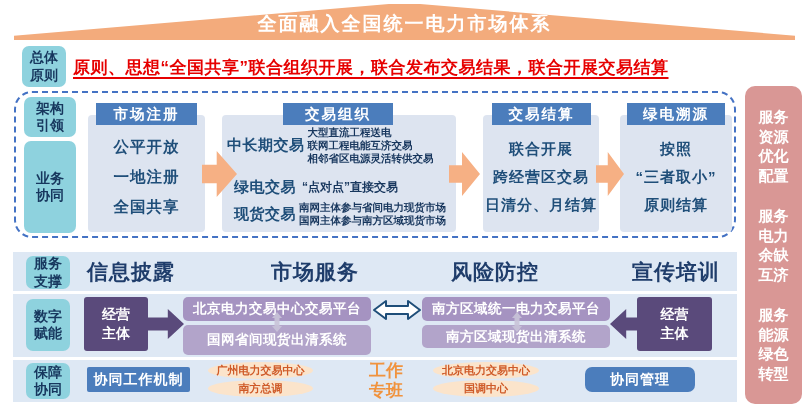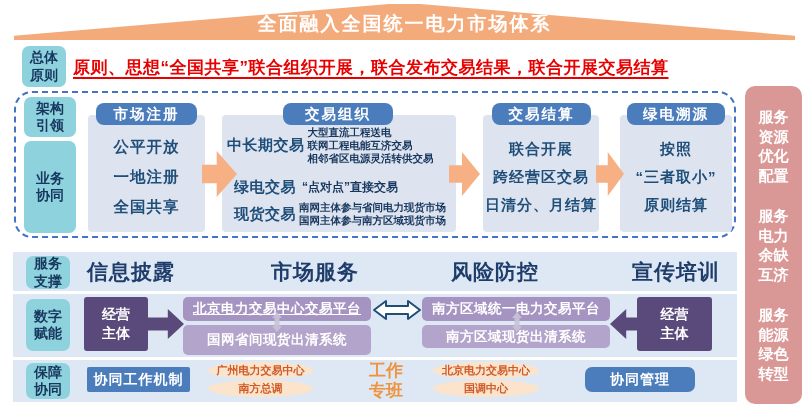--- a/index.html
+++ b/index.html
@@ -28,21 +28,21 @@
     text-decoration:underline;text-decoration-thickness:2px;text-underline-offset:4px;
   }
   
   .frame{
     left:14px;top:91px;width:722px;height:147px;border:2px dashed #4472c4;border-radius:18px;box-sizing:border-box;
   }
   
   .panel{background:#dde4f0;border-radius:4px;}
   .phead{
     top:103px;height:22px;background:#4b7dbc;color:#fff;font-weight:700;font-size:14.5px;
-    border-radius:8px;display:flex;align-items:center;justify-content:center;letter-spacing:2px;z-index:4;
+    border-radius:0;display:flex;align-items:center;justify-content:center;letter-spacing:2px;z-index:4;
   }
   .plines{
     display:flex;flex-direction:column;align-items:center;justify-content:center;gap:9px;
     width:100%;height:100%;padding-top:8px;box-sizing:border-box;
     color:#1f4e79;font-weight:800;font-size:15.5px;letter-spacing:1px;white-space:nowrap;
   }
   .p2row{position:absolute;left:5px;display:flex;align-items:center;}
   .p2title{color:#1f4e79;font-weight:800;font-size:15px;white-space:nowrap;letter-spacing:.5px;}
   .p2details{margin-left:3px;color:#17365d;font-weight:700;font-size:10.5px;line-height:1.25;white-space:nowrap;}
   .p2details.big{font-size:12px;}
@@ -185,21 +185,21 @@
   <div class="abs tag" style="left:26px;top:256px;width:44px;height:33px;">
     <span>服务支撑</span>
   </div>
 
   <div class="abs band" style="top:294px;height:63px;">
     <div class="abs entity" style="left:71px;top:3px;width:64px;height:54px;">
       <span>经营主体</span>
     </div>
     <div class="abs parrow-r" style="left:135px;top:15px;width:36px;height:30px;"></div>
 
-    <div class="abs platform plat-top" style="left:170px;top:3px;width:188px;height:24px;text-decoration:underline;">北京电力交易中心交易平台</div>
+    <div class="abs platform plat-top" style="left:170px;top:3px;width:188px;height:24px;">北京电力交易中心交易平台</div>
     <div class="abs platform plat-bottom" style="left:170px;top:31px;width:188px;height:30px;">国网省间现货出清系统</div>
     <svg class="abs varrow" style="left:258px;top:18px;" width="12" height="20" viewBox="0 0 12 20">
       <polygon points="6,0 11,6 8.5,6 8.5,14 11,14 6,20 1,14 3.5,14 3.5,6 1,6" fill="#c9c4d9"></polygon>
     </svg>
 
     <svg class="abs" style="left:359px;top:5px;z-index:2;" width="50" height="22" viewBox="0 0 50 22">
       <polygon points="2,11 14,2 14,7 36,7 36,2 48,11 36,20 36,15 14,15 14,20" fill="#ffffff" stroke="#1f4e79" stroke-width="2" stroke-linejoin="round"></polygon>
     </svg>
 
     <div class="abs platform plat-top" style="left:409px;top:3px;width:188px;height:24px;">南方区域统一电力交易平台</div>

